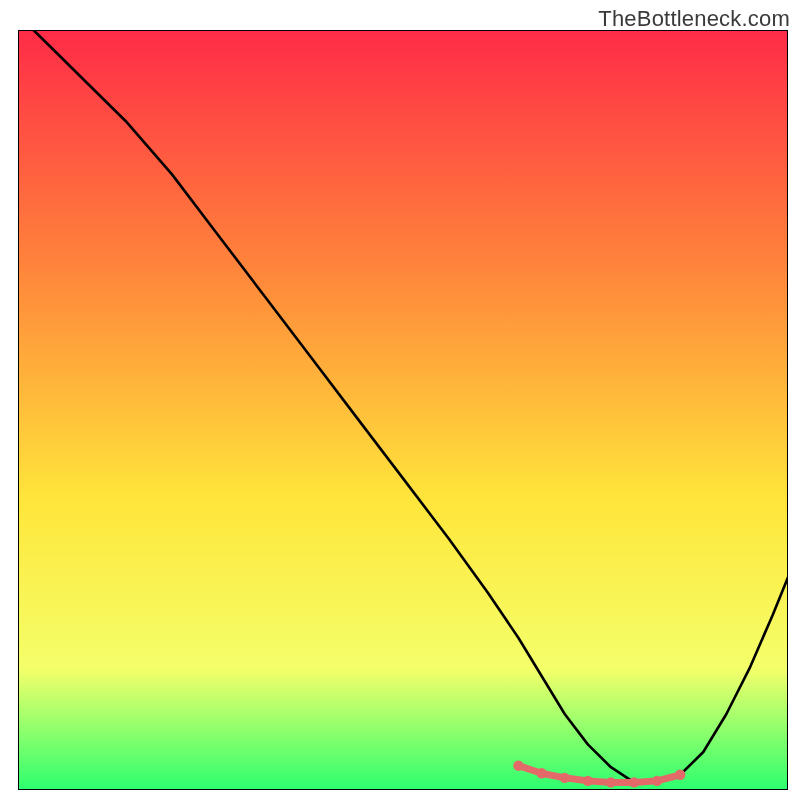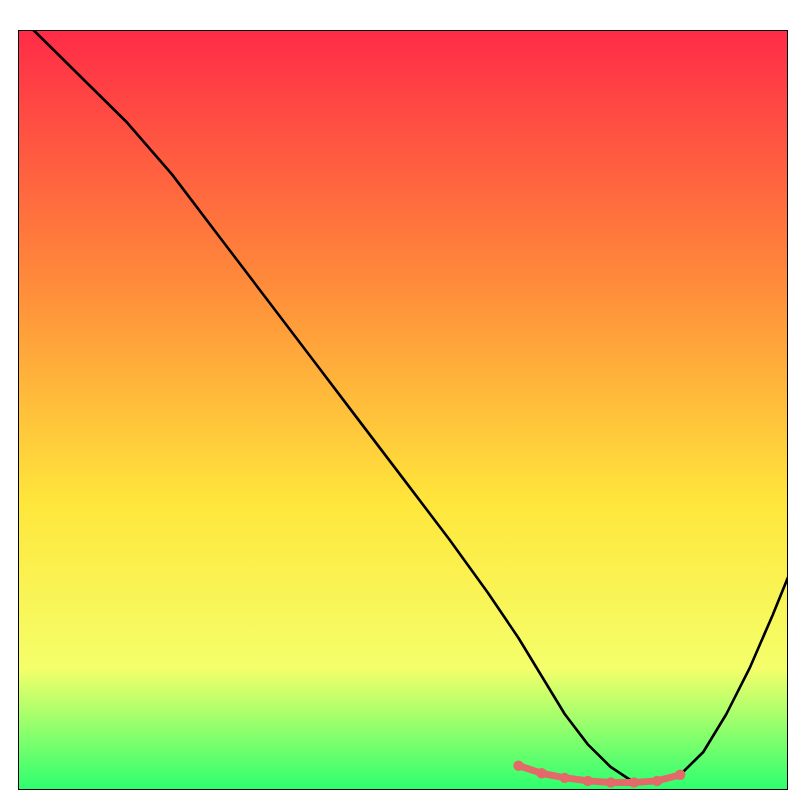--- a/index.html
+++ b/index.html
@@ -21,20 +21,21 @@
     width: 770px;
     height: 760px;
   }
   .plot svg { width: 100%; height: 100%; display: block; }
 </style>
 </head>
 <body>
 
 <div class="container">
 
+  <div class="watermark">TheBottleneck.com</div>
 
   <div class="plot">
     <svg viewBox="0 0 770 760" preserveAspectRatio="none">
       <defs>
         <linearGradient id="bg-grad" x1="0" y1="0" x2="0" y2="1">
           <stop id="g0" offset="0%" stop-color="#ff2b47"></stop>
           <stop id="g1" offset="33%" stop-color="#ff8a3a"></stop>
           <stop id="g2" offset="62%" stop-color="#ffe63b"></stop>
           <stop id="g3" offset="84%" stop-color="#f4ff6a"></stop>
           <stop id="g4" offset="100%" stop-color="#2cff6f"></stop>

